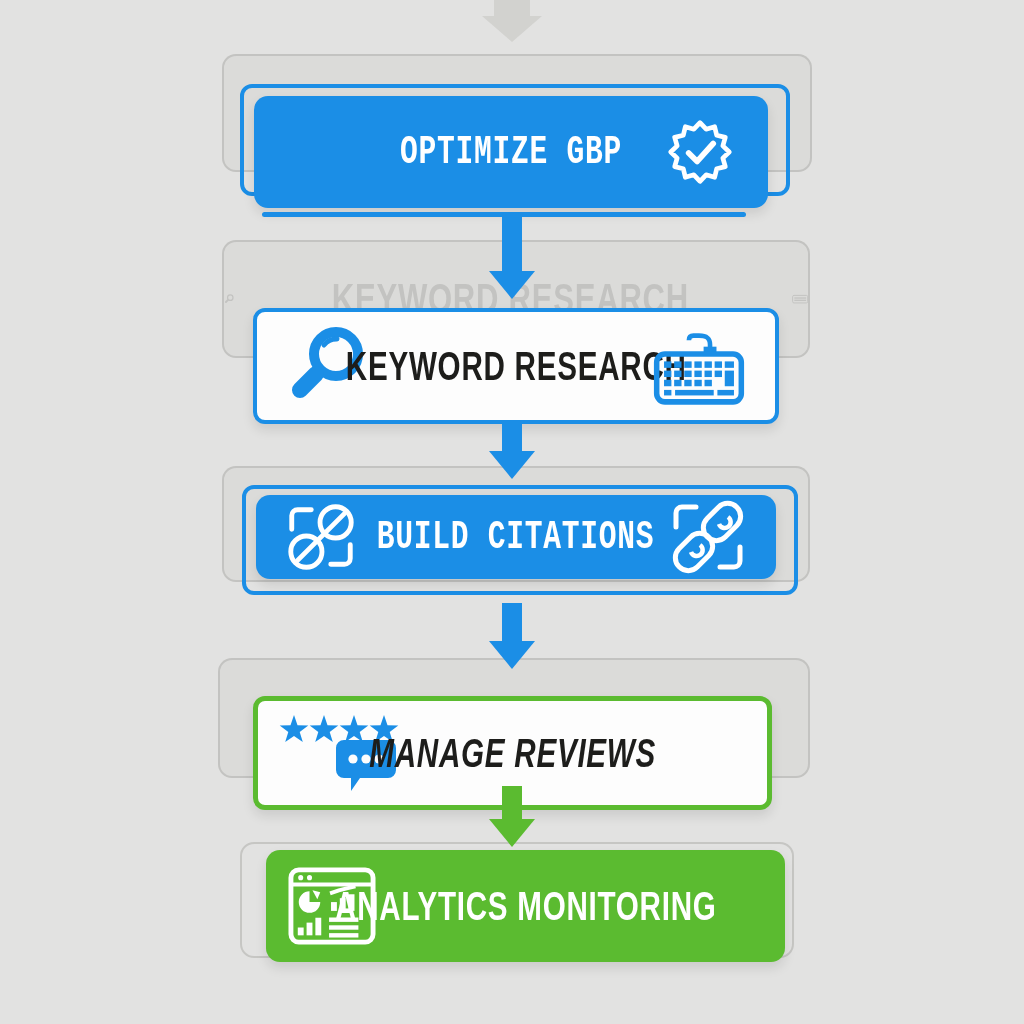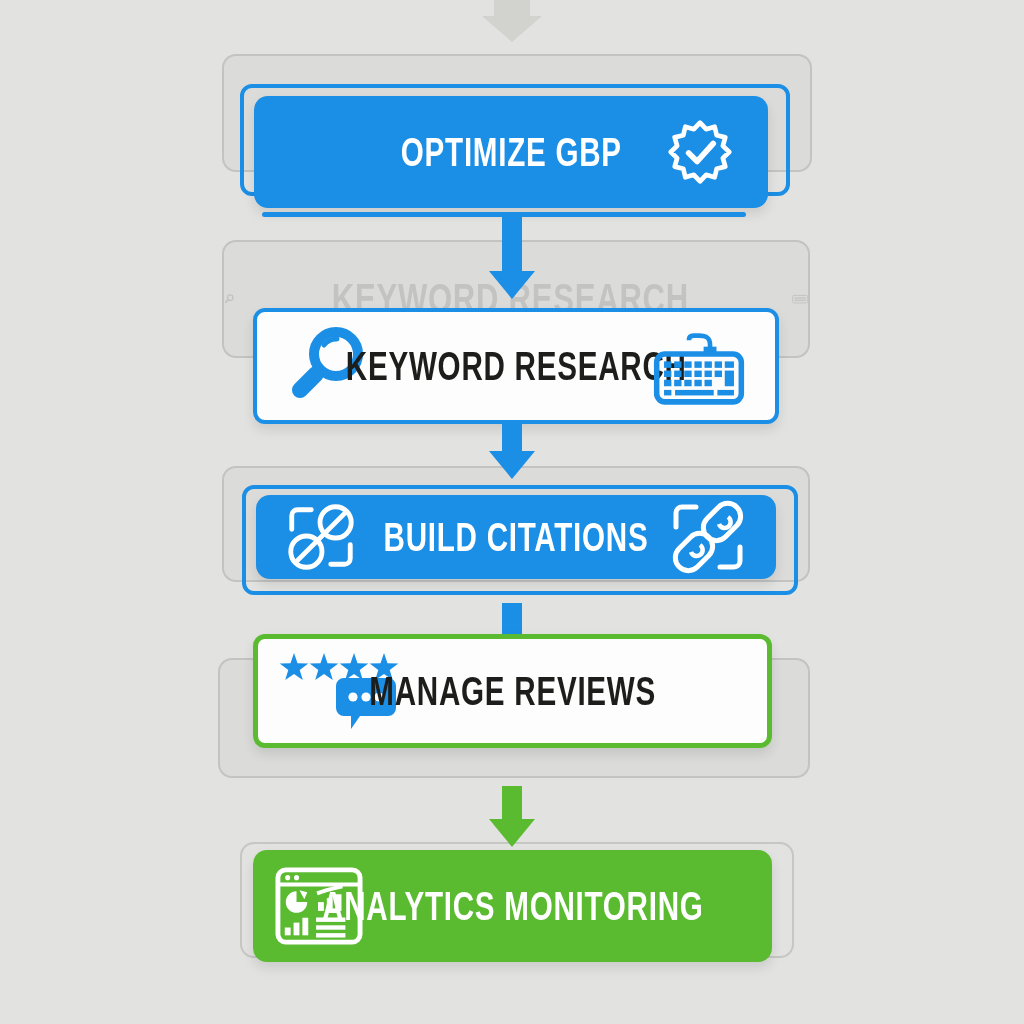--- a/index.html
+++ b/index.html
@@ -34,22 +34,22 @@
     border-top:26px solid #d2d2cf;
   }
   
   .frame{
     position:absolute;border:4px solid var(--blue);border-radius:12px;background:transparent;
   }
   .step-box{
     position:absolute;display:flex;align-items:center;justify-content:center;
     border-radius:14px;box-shadow:0 6px 12px rgba(0,0,0,.10);
   }
-  .step-box.blue-solid{background:var(--blue);color:#fff;}
-  .step-box.green-solid{background:var(--green);color:#fff;}
+  .step-box.blue-solid{background:var(--blue);color:#fff;font-family:Liberation Mono, monospace;}
+  .step-box.green-solid{background:var(--green);color:#fff;margin-left:13px;}
   .step-box.white-blue{background:#fdfdfd;border:4px solid var(--blue);color:var(--ink);border-radius:12px;}
   .step-box.white-green{background:#fdfdfd;border:5px solid var(--green);color:var(--ink);border-radius:12px;}
   .step-label{
     display:inline-block;font-weight:bold;font-size:40px;letter-spacing:1px;
     transform:scaleX(.74);transform-origin:center;white-space:nowrap;text-transform:uppercase;
   }
   .icon{position:absolute;top:50%;transform:translateY(-50%);line-height:0;}
   .underline{position:absolute;background:var(--blue);border-radius:3px;}
   
   .arrow-shaft{position:absolute;width:20px;left:502px;background:var(--blue);}
@@ -172,21 +172,21 @@
           <path d="M60,20 a6,6 0 1 1 -9,7" stroke-width="4.5"></path>
           <path d="M32,48 a6,6 0 1 1 -9,7" stroke-width="4.5"></path>
         </g>
       </svg>
     </span>
   </div>
 
   <div class="arrow-shaft" style="top:603px;height:39px;"></div>
   <div class="arrow-head" style="top:641px;"></div>
 
-  <div class="step-box white-green" style="left:253px;top:634px;width:509px;height:104px;">
+  <div class="step-box white-green" style="left:253px;top:696px;width:509px;height:104px;font-style:italic;">
     <span class="icon" style="left:20px;">
       <svg width="124" height="86" viewBox="0 0 124 86">
         <g fill="#1b8ee6">
           <path id="st" d="M16,5 L19.5,15.2 L30.3,15.4 L21.7,21.9 L24.8,32.1 L16,26 L7.2,32.1 L10.3,21.9 L1.7,15.4 L12.5,15.2 Z"></path>
           <use href="#st" x="30"></use>
           <use href="#st" x="60"></use>
           <use href="#st" x="90"></use>
           <path d="M66,30 h44 a8,8 0 0 1 8,8 v22 a8,8 0 0 1 -8,8 h-28 l-9,13 v-13 h-7 a8,8 0 0 1 -8,-8 v-22 a8,8 0 0 1 8,-8 Z"></path>
         </g>
         <g fill="#fdfdfd">

